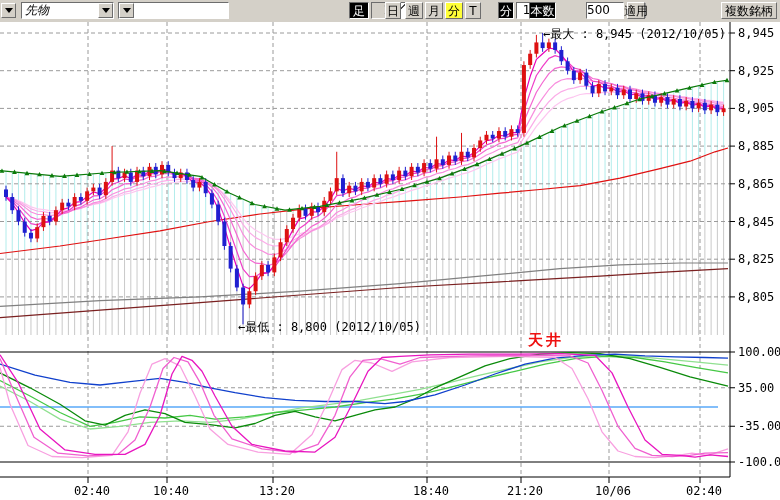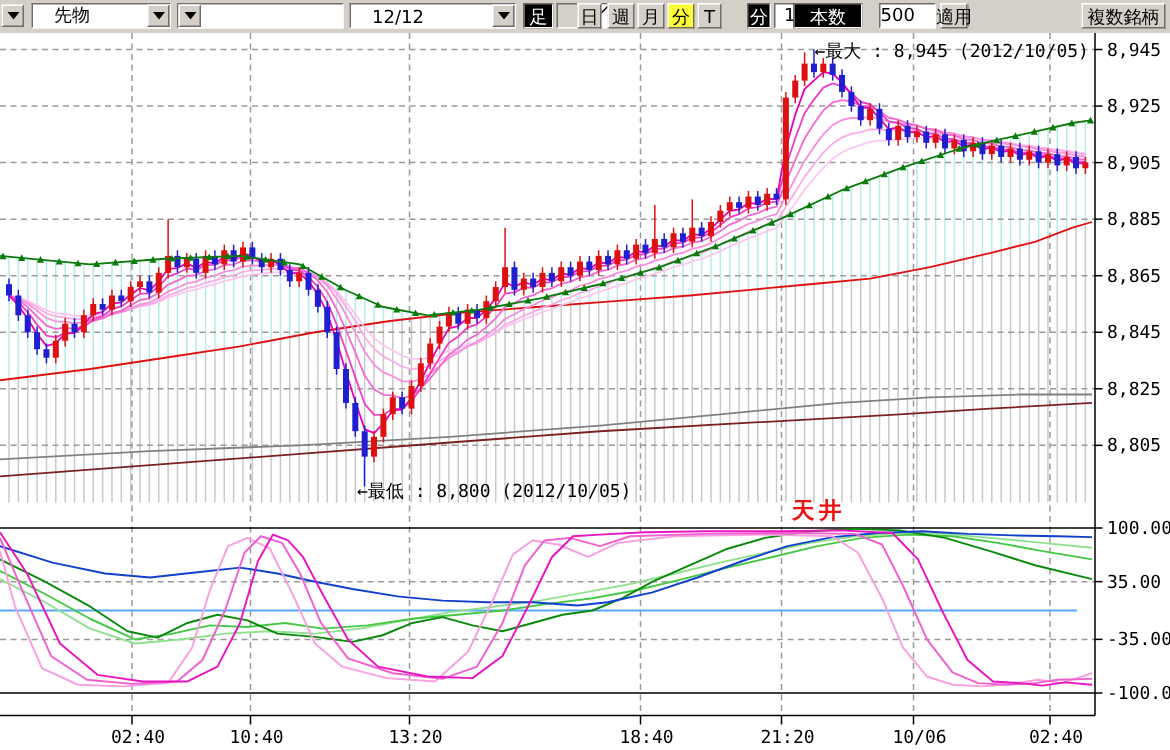--- a/index.html
+++ b/index.html
@@ -10,21 +10,21 @@
            border-bottom:1px solid #808080;}
   .tbtn{position:absolute;top:2px;height:17px;background:#d4d0c8;color:#000;
         border:1px solid;border-color:#ffffff #6d6d6d #6d6d6d #ffffff;
         display:flex;align-items:center;justify-content:center;box-sizing:border-box;
         font-size:12px;line-height:12px;cursor:default;white-space:nowrap;}
   .tbtn.black{background:#000;color:#fff;border-color:#6d6d6d #ffffff #ffffff #6d6d6d;}
   .tbtn.yellow{background:#ffff38;}
   .combo{position:absolute;top:2px;height:17px;background:#fff;
          border:1px solid;border-color:#6d6d6d #ffffff #ffffff #6d6d6d;
          box-sizing:border-box;display:flex;align-items:center;}
-  .combo .ctext{flex:1;padding-left:14px;overflow:hidden;white-space:nowrap;}
+  .combo .ctext{flex:1;padding-left:3px;overflow:hidden;white-space:nowrap;font-style:italic;}
   .cbtn{width:15px;height:15px;background:#d4d0c8;border:1px solid;
         border-color:#ffffff #6d6d6d #6d6d6d #ffffff;box-sizing:border-box;
         display:flex;align-items:center;justify-content:center;}
   .tri-down{width:0;height:0;border-left:4px solid transparent;border-right:4px solid transparent;
             border-top:5px solid #000;}
   .spin{position:absolute;top:2px;height:17px;background:#fff;border:1px solid;
         border-color:#6d6d6d #ffffff #ffffff #6d6d6d;box-sizing:border-box;
         display:flex;align-items:flex-start;}
   .spin .stext{flex:1;text-align:right;padding-right:2px;}
   .spin.dis{background:#d4d0c8;} .spin.dis .stext{color:#8a8a8a;}
@@ -48,42 +48,36 @@
       <span class="ctext">先物</span>
       <span class="cbtn">
           <span class="tri-down"></span>
         </span>
     </div>
     <div class="combo" style="left:118px;width:111px;">
       <span class="cbtn">
           <span class="tri-down"></span>
         </span>
     </div>
-    <div class="combo" style="left:233px;width:111px;">
-      <span class="ctext">12/12</span>
-      <span class="cbtn">
-          <span class="tri-down"></span>
-        </span>
-    </div>
     <div class="tbtn black" style="left:349px;width:20px;">足</div>
     <div class="spin dis" style="left:371px;width:36px;">
       <span class="stext">1</span>
       <span class="diagbtn"></span>
     </div>
     <div class="tbtn" style="left:385px;width:16px;">日</div>
     <div class="tbtn" style="left:405px;width:18px;">週</div>
     <div class="tbtn" style="left:425px;width:18px;">月</div>
     <div class="tbtn yellow" style="left:445px;width:18px;">分</div>
     <div class="tbtn" style="left:465px;width:16px;">T</div>
     <div class="tbtn black" style="left:498px;width:16px;">分</div>
     <div class="spin" style="left:516px;width:38px;">
       <span class="stext">10</span>
       <span class="diagbtn"></span>
     </div>
-    <div class="tbtn black" style="left:529px;width:46px;">本数</div>
+    <div class="tbtn black" style="left:529px;width:27px;">本数</div>
     <div class="spin" style="left:586px;width:38px;gap:33px;">
       <span class="stext">500</span>
       <span class="diagbtn"></span>
     </div>
     <div class="tbtn" style="left:627px;width:18px;">適用</div>
     <div class="tbtn" style="left:721px;width:56px;">複数銘柄</div>
   </div>
 
   <div id="chartwrap">
     <svg id="csvg" width="780" height="478">

